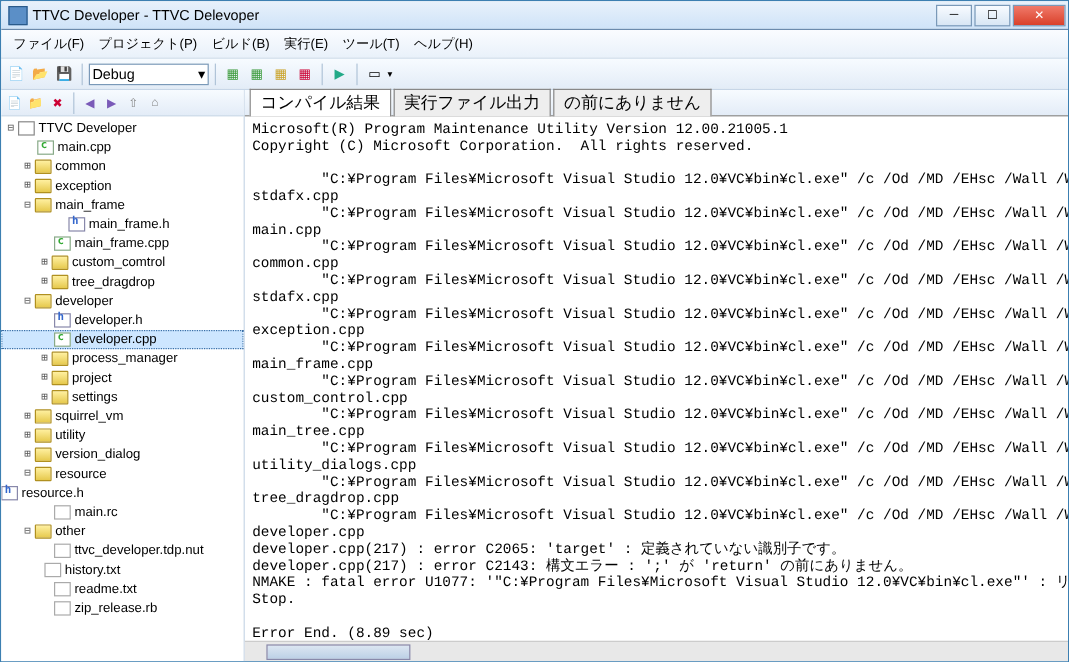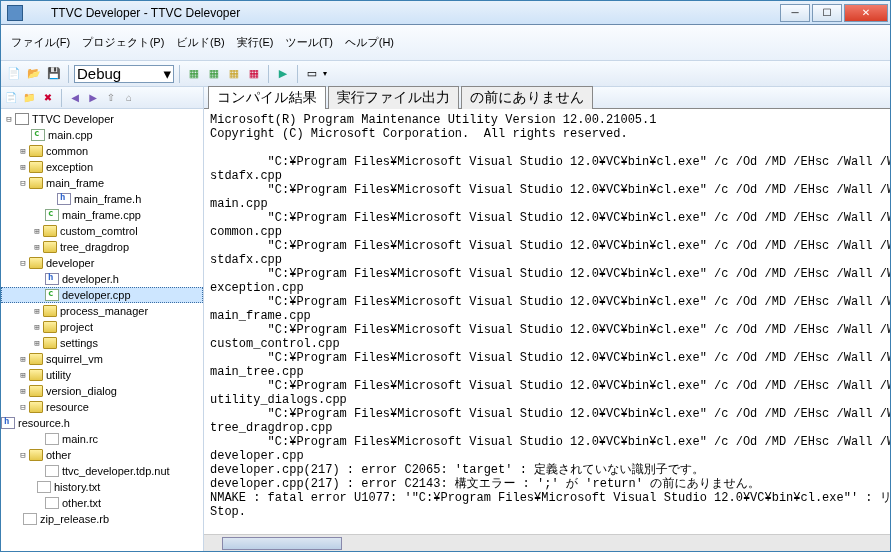--- a/index.html
+++ b/index.html
@@ -1,28 +1,28 @@
 <!DOCTYPE html>
 <html><head>
 <meta charset="utf-8">
 <style>
 * { box-sizing: border-box; margin: 0; padding: 0; }
 body { font-family: "Meiryo UI", "MS UI Gothic", sans-serif; font-size: 11px; background: #fff; width: 891px; height: 552px; overflow: hidden; display: flex; flex-direction: column; border: 1px solid #3c7fb1; }
-.titlebar { height: 24px; background: linear-gradient(#e8f1fb,#cfe3f8); display: flex; align-items: center; padding: 0 2px; border-bottom: 1px solid #6b8aac; gap: 24px; }
+.titlebar { height: 24px; background: linear-gradient(#e8f1fb,#cfe3f8); display: flex; align-items: center; padding: 0 2px; border-bottom: 1px solid #6b8aac; }
 .titlebar .app-icon { width: 16px; height: 16px; background: #5b8fc7; border: 1px solid #2a5a8a; margin: 0 4px; }
 .titlebar .title-text { flex: 1; font-size: 12px; color: #000; }
 .wbtns { display: flex; gap: 2px; }
 .wbtn { width: 30px; height: 18px; border: 1px solid #7a99b8; background: linear-gradient(#f8fbff,#d8e6f4); display: flex; justify-content: center; align-items: center; font-family: Arial; font-size: 10px; }
 .wbtn.close { background: linear-gradient(#f07a6a,#d9402a); color: #fff; width: 44px; }
-.menubar { height: 36px; background: linear-gradient(#fafcff,#e9f1fa); display: flex; align-items: center; padding: 0 4px; border-bottom: 1px solid #c7d6e7; }
+.menubar { height: 24px; background: linear-gradient(#fafcff,#e9f1fa); display: flex; align-items: center; padding: 0 4px; border-bottom: 1px solid #c7d6e7; }
 .menu-item { padding: 2px 6px; cursor: default; }
 .toolbar { height: 26px; background: linear-gradient(#f7fbff,#e3ecf7); display: flex; align-items: center; padding: 0 4px; border-bottom: 1px solid #c7d6e7; gap: 2px; }
 .tb-btn { width: 18px; height: 18px; border: 1px solid transparent; display: inline-flex; justify-content: center; align-items: center; font-size: 11px; }
 .tb-sep { width: 1px; height: 18px; background: #b0c4d8; margin: 0 3px; }
-.tb-combo { height: 18px; border: 1px solid #7a99b8; background: #fff; min-width: 100px; font-size: 15px; padding: 0 2px; display: inline-flex; align-items: center; justify-content: space-between; }
+.tb-combo { height: 18px; border: 1px solid #7a99b8; background: #fff; min-width: 100px; font-size: 12px; padding: 0 2px; display: inline-flex; align-items: center; justify-content: space-between; }
 .body-area { flex: 1; display: flex; min-height: 0; }
 .tree-pane { width: 203px; border-right: 1px solid #c7d6e7; display: flex; flex-direction: column; background: #fff; }
 .tree-toolbar { height: 22px; background: linear-gradient(#f7fbff,#e3ecf7); border-bottom: 1px solid #c7d6e7; display: flex; align-items: center; gap: 2px; padding: 0 3px; }
 .tree-toolbar .tb-btn { width: 16px; height: 16px; font-size: 10px; }
 .tree-scroll { flex: 1; overflow: auto; padding: 2px 0; }
 .tree-row { display: flex; align-items: center; height: 16px; white-space: nowrap; cursor: default; }
 .tree-row.selected { background: #cde6ff; outline: 1px dotted #3a6ea5; outline-offset: -1px; }
 .twisty { width: 12px; text-align: center; font-size: 9px; color: #555; font-family: monospace; }
 .node-icon { width: 14px; height: 12px; margin-right: 3px; display: inline-block; }
 .ico-root { background: #fff; border: 1px solid #888; }
@@ -202,23 +202,23 @@
       <div class="tree-row" style="padding-left:44px">
           <span class="node-icon ico-file"></span>
           <span>ttvc_developer.tdp.nut</span>
         </div>
       <div class="tree-row" style="padding-left:36px">
           <span class="node-icon ico-file"></span>
           <span>history.txt</span>
         </div>
       <div class="tree-row" style="padding-left:44px">
           <span class="node-icon ico-file"></span>
-          <span>other.txt</span>
-        </div>
-      <div class="tree-row" style="padding-left:22px">
+          <span>readme.txt</span>
+        </div>
+      <div class="tree-row" style="padding-left:44px">
           <span class="node-icon ico-file"></span>
           <span>zip_release.rb</span>
         </div>
     </div>
   </div>
 
   <div class="output-pane">
     <div class="output-tabs">
       <div class="out-tab active">コンパイル結果</div>
       <div class="out-tab">実行ファイル出力</div>

